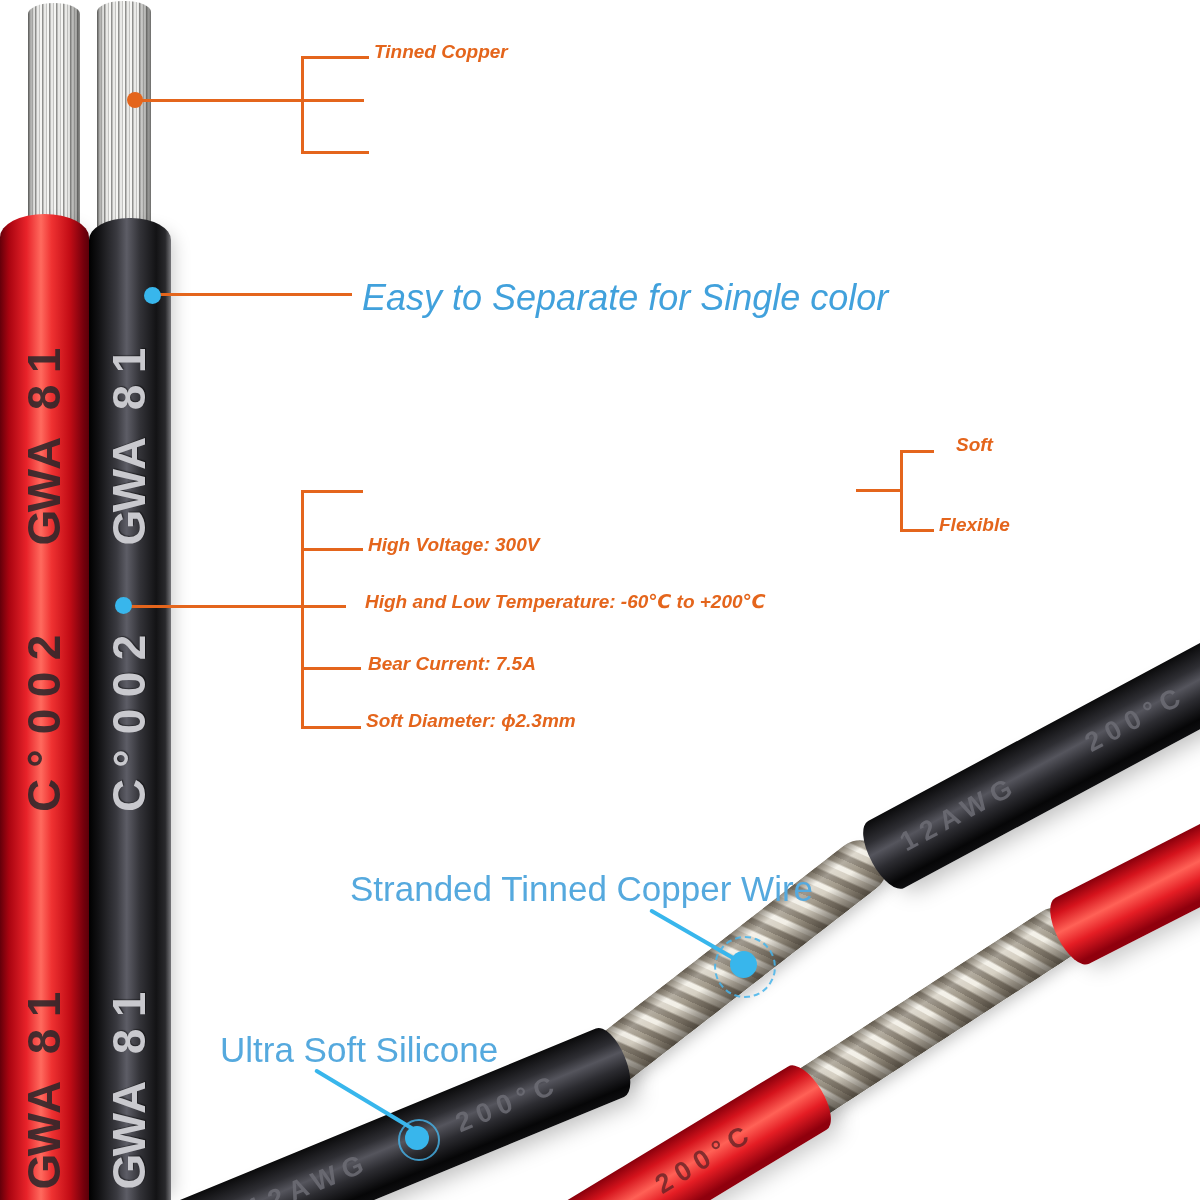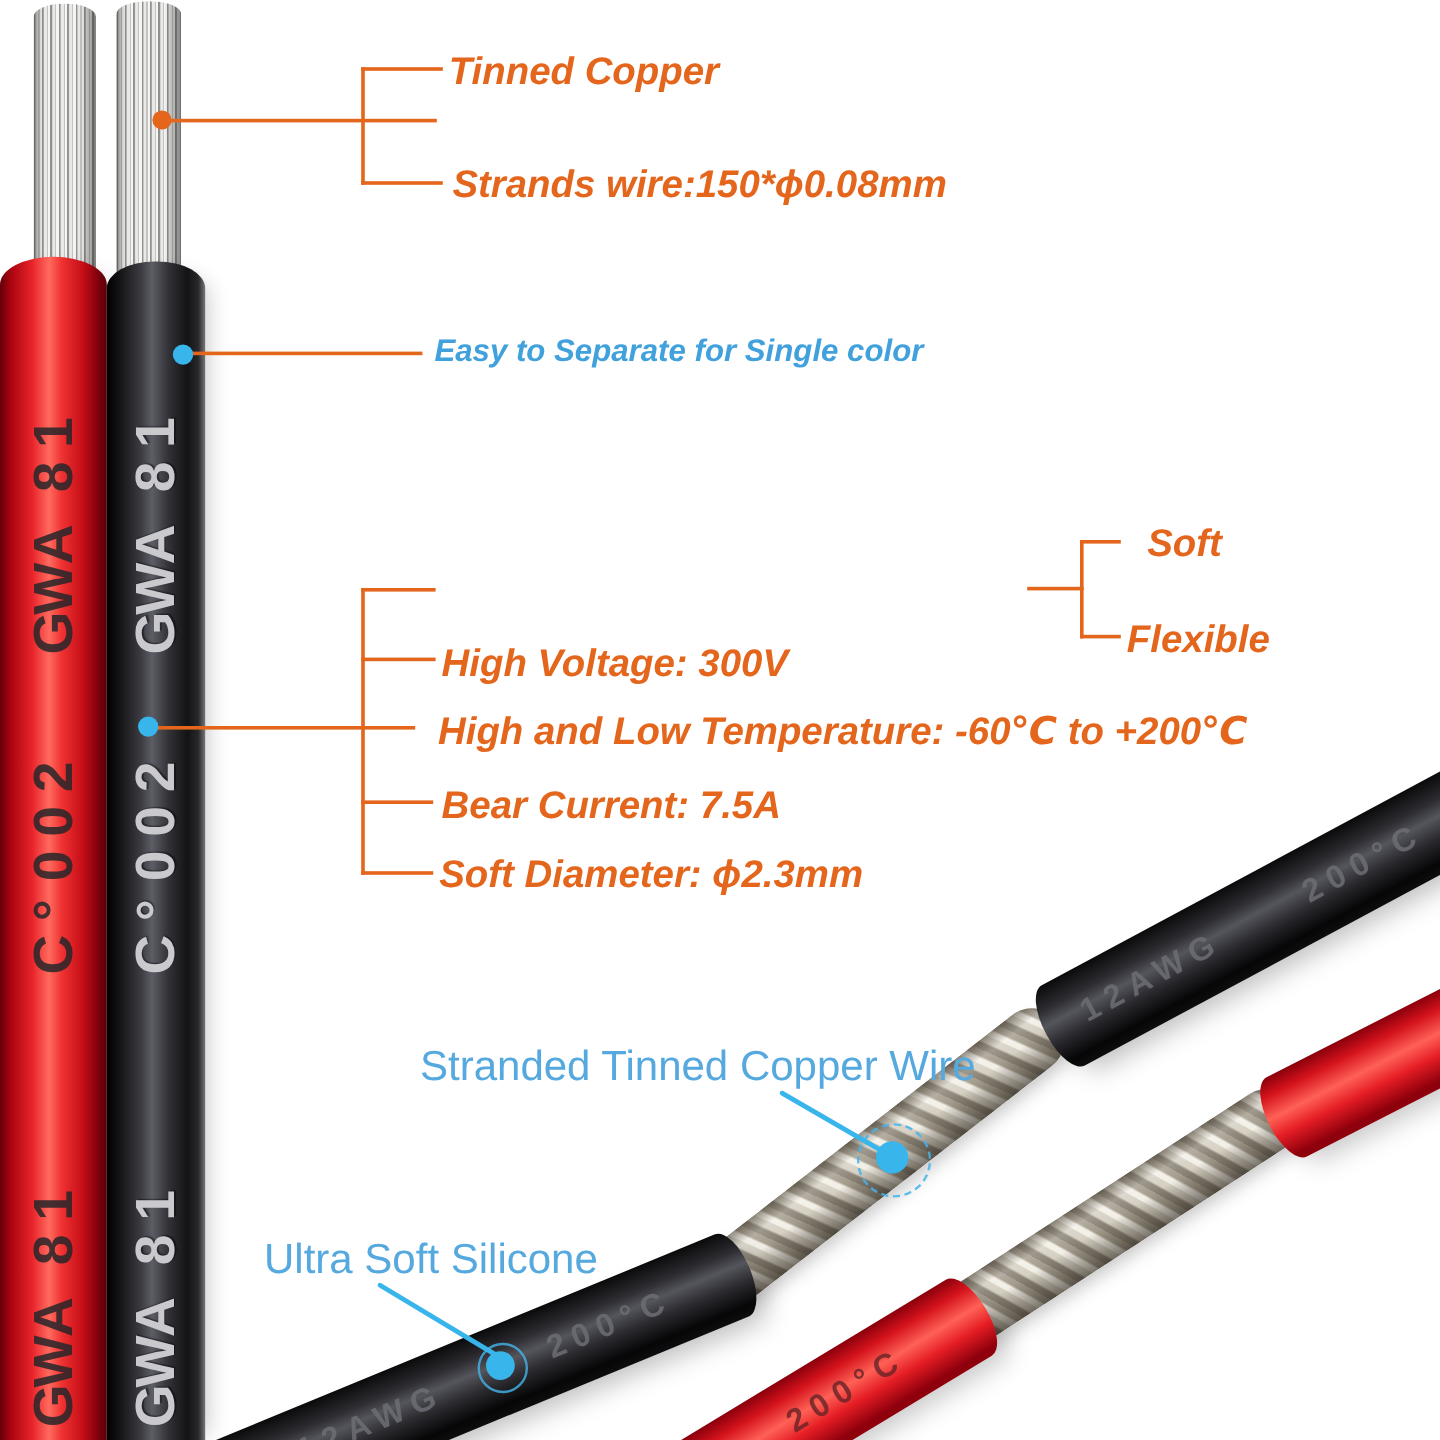--- a/index.html
+++ b/index.html
@@ -55,23 +55,23 @@
             font-weight:bold;font-size:27px;letter-spacing:7px;}
   .diagtext.on-black{color:#6d6d75;opacity:.85;}
   .diagtext.on-red{color:#5d2024;opacity:.75;}
   
   .oline{position:absolute;z-index:5;height:3px;}
   .ovline{position:absolute;z-index:5;width:3px;}
   .bline{position:absolute;z-index:5;height:4px;transform-origin:0 50%;border-radius:2px;}
   .dot{position:absolute;z-index:7;border-radius:50%;}
   .ring{position:absolute;z-index:6;border-radius:50%;}
   .olabel{position:absolute;z-index:6;white-space:nowrap;
-          font-style:italic;font-weight:bold;font-size:32px;line-height:1.15;}
+          font-style:italic;font-weight:bold;font-size:19px;line-height:1.15;}
   .blabel-i{position:absolute;z-index:6;white-space:nowrap;
-            font-style:italic;font-weight:bold;font-size:26px;}
+            font-style:italic;font-weight:normal;font-size:36px;}
   .blabel{position:absolute;z-index:6;white-space:nowrap;font-size:35px;font-weight:normal;}
 </style>
 </head>
 <body>
 
 <div id="scene">
 
   <div class="strand" id="strand-left"></div>
   <div class="strand" id="strand-right"></div>
 
@@ -142,21 +142,20 @@
     <span class="diagtext on-red" style="left:100px">200°C</span>
   </div>
   <div class="jacket-d red cap-left" style="left:1058px;top:901px;width:200px;height:74px;transform:rotate(-27deg)"></div>
 
   <div class="dot" style="left: 127px; top: 92px; width: 16px; height: 16px; background: rgb(228, 101, 28);"></div>
   <div class="oline" style="left: 135px; top: 99px; width: 229px; background: rgb(228, 101, 28);"></div>
   <div class="ovline" style="left: 301px; top: 56px; height: 98px; background: rgb(228, 101, 28);"></div>
   <div class="oline" style="left: 301px; top: 56px; width: 68px; background: rgb(228, 101, 28);"></div>
   <div class="oline" style="left: 301px; top: 151px; width: 68px; background: rgb(228, 101, 28);"></div>
   <div class="olabel" style="left: 374px; top: 41px; color: rgb(228, 101, 28);">Tinned Copper</div>
-  <div class="olabel" style="left: 377px; top: 135px; color: rgb(228, 101, 28);">Strands wire:150*ϕ0.08mm</div>
 
   <div class="dot" style="left: 144px; top: 287px; width: 17px; height: 17px; background: rgb(56, 182, 236);"></div>
   <div class="oline" style="left: 153px; top: 293px; width: 199px; background: rgb(228, 101, 28);"></div>
   <div class="blabel-i" style="left: 362px; top: 277px; color: rgb(65, 161, 220);">Easy to Separate for Single color</div>
 
   <div class="ovline" style="left: 301px; top: 490px; height: 239px; background: rgb(228, 101, 28);"></div>
   <div class="oline" style="left: 301px; top: 490px; width: 62px; background: rgb(228, 101, 28);"></div>
   <div class="oline" style="left: 301px; top: 548px; width: 62px; background: rgb(228, 101, 28);"></div>
   <div class="dot" style="left: 115px; top: 597px; width: 17px; height: 17px; background: rgb(56, 182, 236);"></div>
   <div class="oline" style="left: 123px; top: 605px; width: 223px; background: rgb(228, 101, 28);"></div>

